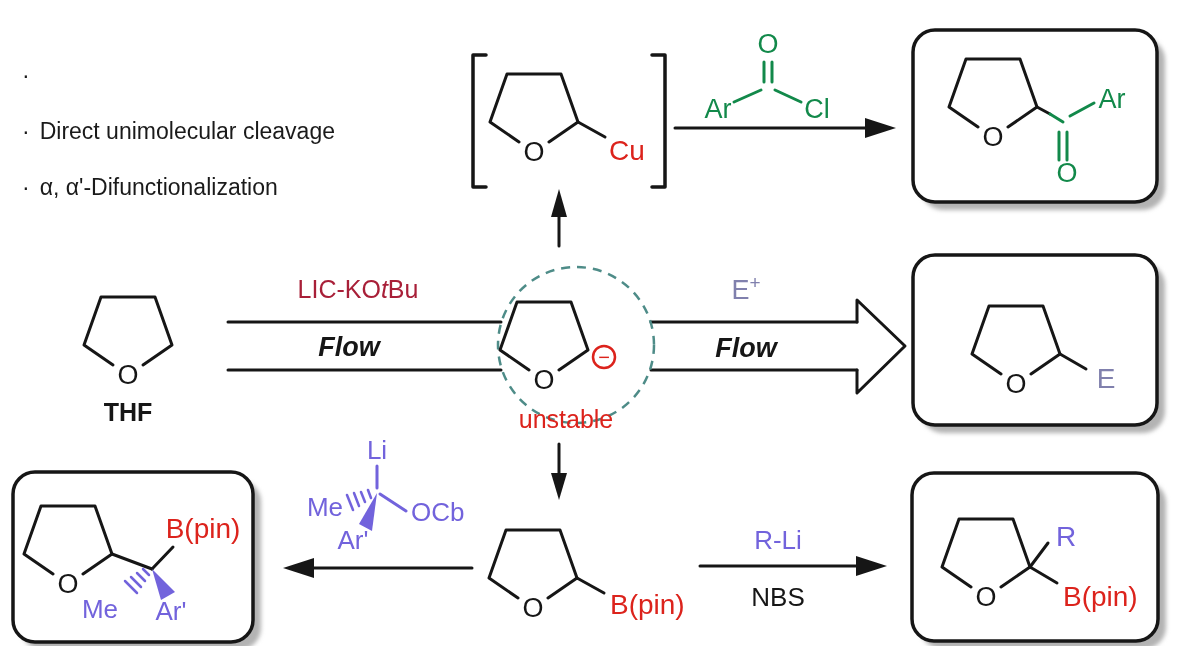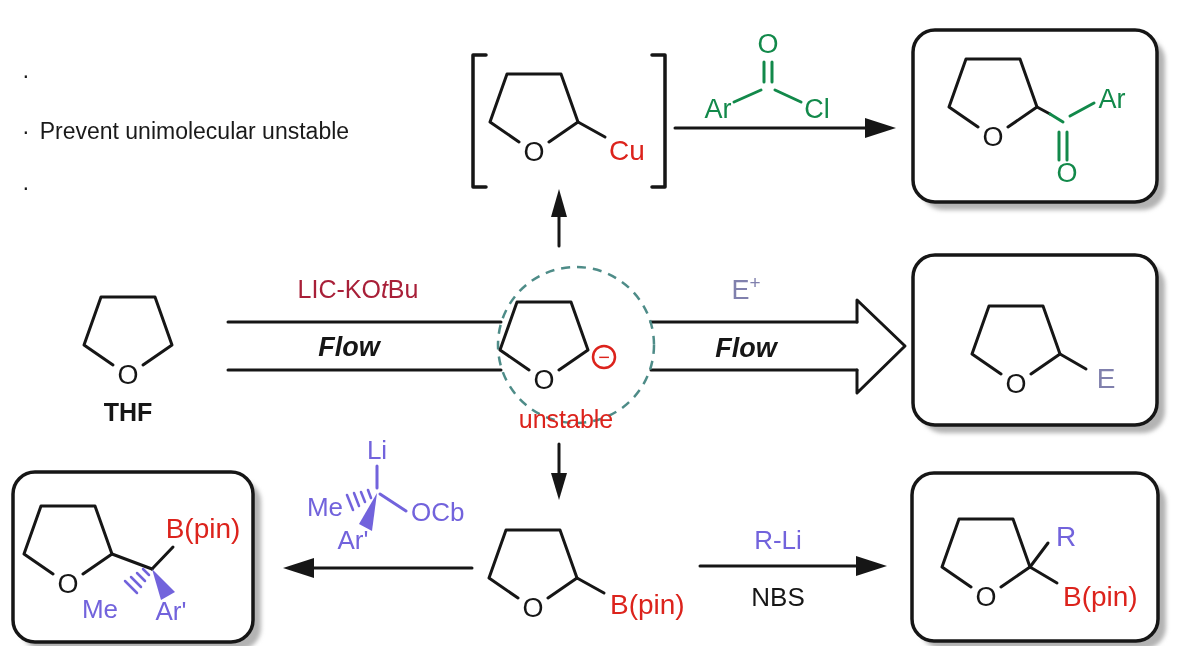--- a/index.html
+++ b/index.html
@@ -36,24 +36,25 @@
 <body>
 
 <div class="stage">
 
   <div class="bullets">
     <div class="bullet-row">
       <span class="dot">·</span>
     </div>
     <div class="bullet-row">
       <span class="dot">·</span>
-      <span>Prevent unimolecular unstable</span>
+      <span>Direct unimolecular cleavage</span>
     </div>
     <div class="bullet-row">
       <span class="dot">·</span>
+      <span>α, α'-Difunctionalization</span>
     </div>
   </div>
 
   <svg width="1181" height="646" viewBox="0 0 1181 646">
     <defs>
       <filter id="soft" x="-20%" y="-20%" width="140%" height="140%">
         <feGaussianBlur stdDeviation="2"></feGaussianBlur>
       </filter>
     </defs>
 

